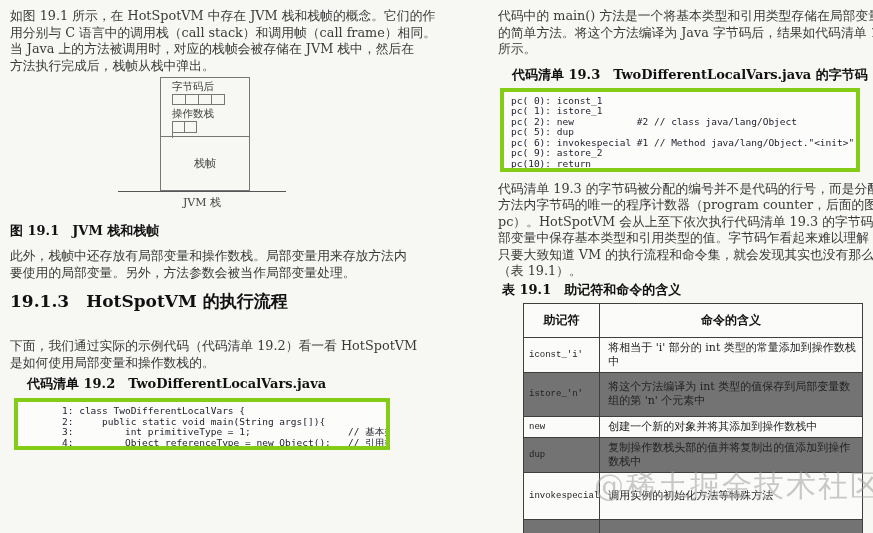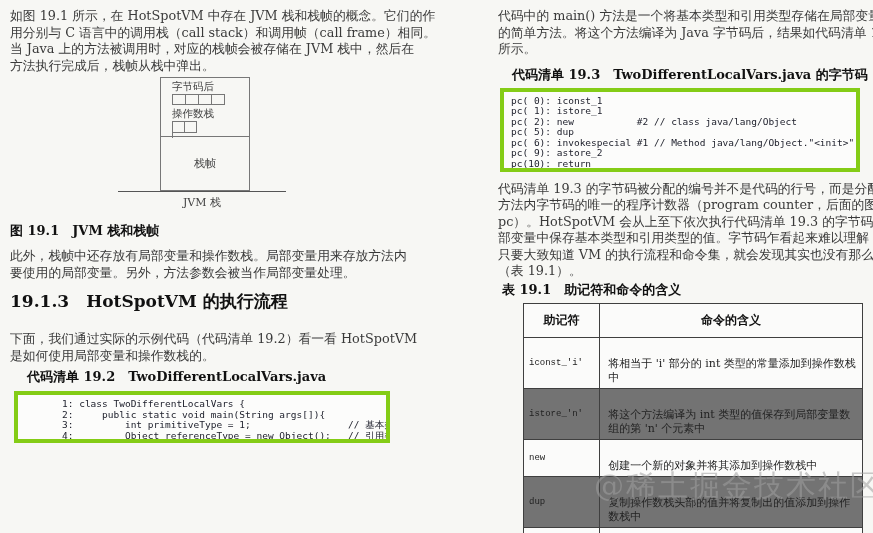--- a/index.html
+++ b/index.html
@@ -43,21 +43,21 @@
     position:absolute; left:108px; top:119px; width:168px;
     text-align:center; font-size:11px; color:#444;
   }
 
   .fig-caption, .listing-caption, .table-caption, .section-heading {
     color:#111; font-weight:bold;
   }
   .fig-caption { font-size:13px; line-height:17px; margin-bottom:9px; }
   .para2 { margin-bottom:9px; }
   .para3 { margin-bottom:6px; }
-  .section-heading { font-size:17px; line-height:22px; margin-bottom:19px; }
+  .section-heading { font-size:17px; line-height:22px; margin-bottom:26px; }
   .para4 { margin-bottom:4px; }
   .listing-caption { font-size:13px; line-height:17px; margin-left:17px; margin-bottom:6px; }
   .col-right .listing-caption { margin-left:14px; margin-top:8px; margin-bottom:5px; }
 
   pre.code-box {
     font-family:"DejaVu Sans Mono","Liberation Mono",monospace;
     font-size:9.5px; line-height:10.6px; color:#20222e;
     background:#fcfcfb; border:4px solid #84cc16;
     padding:4px 7px; white-space:pre; overflow:hidden;
   }
@@ -75,21 +75,21 @@
     border:1px solid #3f3f3f; vertical-align:middle;
   }
   .mnemonic-table th {
     font-size:12px; color:#111; font-weight:bold; height:34px; text-align:center;
   }
   .mnemonic-table td.mn {
     width:62px; font-family:Liberation Mono, monospace;
     font-size:9px; color:#222; padding-left:5px;
   }
   .mnemonic-table td.mean {
-    font-size:11px; line-height:14px; color:#222; padding:19px 6px 3px 8px;
+    font-size:11px; line-height:14px; color:#222; padding:3px 6px 3px 8px;
   }
   .mnemonic-table tr.shaded { background:#737373; }
   .mnemonic-table tr.r0 td { height:27px; }
   .mnemonic-table tr.r1 td { height:44px; }
   .mnemonic-table tr.r2 td { height:19px; }
   .mnemonic-table tr.r3 td { height:35px; }
   .mnemonic-table tr.r4 td { height:47px; }
   .mnemonic-table tr.partial td { height:26px; border-bottom:none; }
 
   .watermark {

